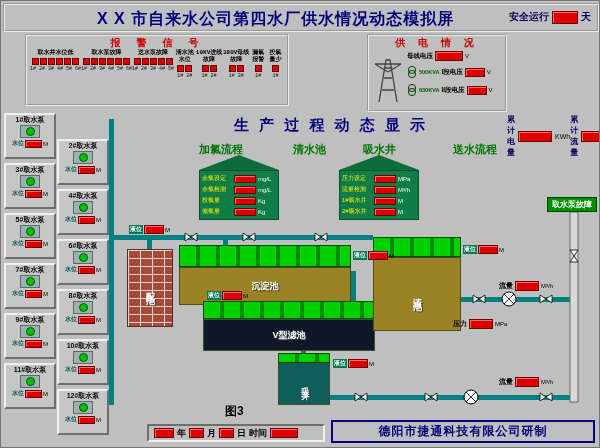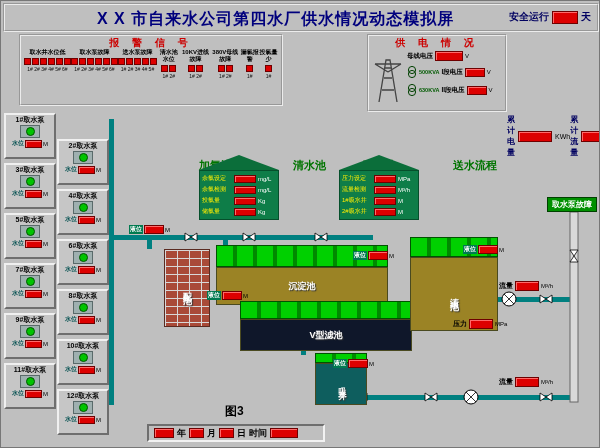--- a/index.html
+++ b/index.html
@@ -14,21 +14,21 @@
   .panel{position:absolute;border:2px groove #ececec;background:#bfbfbf;}
   .sunken{border:2px solid;border-color:#6e6e6e #f2f2f2 #f2f2f2 #6e6e6e;}
 
   
   .titlebar{position:absolute;left:2px;top:2px;width:596px;height:29px;border:2px groove #ececec;}
   .page-title{position:absolute;left:92px;top:4px;font-size:16px;font-weight:bold;color:#00007d;letter-spacing:1px;white-space:nowrap;}
   .safety{position:absolute;right:6px;top:5px;display:flex;align-items:center;gap:3px;font-size:10px;font-weight:bold;color:#000060;}
   .safety .led{width:26px;height:13px;}
 
   
-  .alarm-panel{left:18px;top:33px;width:264px;height:72px;}
+  .alarm-panel{left:24px;top:33px;width:264px;height:72px;font-family:Liberation Mono, monospace;}
   .ptitle{position:absolute;top:0;left:0;width:100%;text-align:center;color:#cc0000;font-weight:bold;font-size:10px;letter-spacing:5px;}
   .alarm-groups{position:absolute;left:3px;right:3px;top:13px;display:flex;justify-content:space-between;align-items:flex-start;}
   .agroup{display:flex;flex-direction:column;align-items:center;}
   .aglabel{font-size:6px;line-height:7px;font-weight:bold;max-width:38px;text-align:center;}
   .agboxes{display:flex;gap:1px;margin-top:2px;}
   .agtags{font-size:5px;margin-top:1px;white-space:nowrap;color:#111;}
 
   
   .power-panel{left:366px;top:33px;width:140px;height:78px;}
   .tower{position:absolute;left:4px;top:16px;}
@@ -41,21 +41,21 @@
   .busled{width:28px;height:10px;}
 
   
   .totals{position:absolute;left:506px;top:113px;display:flex;flex-direction:row;}
   .total-row{display:flex;align-items:center;gap:3px;font-size:8px;font-weight:bold;color:#000060;}
   .tled{width:34px;height:11px;}
   .tunit{font-size:7px;color:#000;font-weight:normal;}
 
   
   .heading{position:absolute;left:170px;top:115px;width:320px;text-align:center;font-size:15px;font-weight:bold;color:#00007d;letter-spacing:3px;white-space:nowrap;}
-  .flow-labels{position:absolute;left:190px;top:157px;width:340px;height:13px;}
+  .flow-labels{position:absolute;left:190px;top:141px;width:340px;height:13px;}
   .flow-labels span{position:absolute;font-size:11px;font-weight:bold;color:#007400;white-space:nowrap;}
   .fl0{left:8px;} .fl1{left:102px;} .fl2{left:172px;} .fl3{left:262px;}
 
   
   .house{position:absolute;width:80px;}
   .roof{width:0;height:0;border-left:40px solid transparent;border-right:40px solid transparent;border-bottom:15px solid #0b6e3a;}
   .hbody{background:#0e7d48;border:1px solid #054f2b;padding:3px 2px;display:flex;flex-direction:column;gap:2px;}
   .hrow{display:flex;align-items:center;gap:2px;}
   .hlabel{font-size:6px;color:#ffee00;white-space:nowrap;width:30px;flex:none;}
   .hled{width:22px;height:8px;}
@@ -67,21 +67,21 @@
   .wcol1{left:3px;top:112px;} .wcol2{left:56px;top:138px;}
   .well{width:52px;height:46px;background:#c6c6c6;border:2px solid;border-color:#f0f0f0 #6e6e6e #6e6e6e #f0f0f0;display:flex;flex-direction:column;align-items:center;padding:1px;}
   .wtitle{font-size:7px;font-weight:bold;line-height:8px;white-space:nowrap;}
   .wpump{width:20px;height:13px;background:#9fb0b0;border:1px solid #5a6a6a;display:flex;align-items:center;justify-content:center;margin:1px 0;}
   .pumpdot{width:9px;height:9px;background:#00c400;border:1px solid #005400;border-radius:50%;}
   .wlevel{display:flex;align-items:center;gap:1px;font-size:6px;}
   .wll{color:#004f4f;font-weight:bold;}
   .wled{width:17px;height:8px;}
 
   
-  .tank{position:absolute;margin-left:37px;}
+  .tank{position:absolute;}
   .tank-top{background:repeating-linear-gradient(90deg,#00d000 0 16px,#008a00 16px 20px);border:1px solid #005200;}
   .tank-front{border:1px solid #4a4a20;display:flex;align-items:center;justify-content:center;}
   .tlabel{color:#fff;font-weight:bold;font-size:9px;text-shadow:1px 1px 1px #333;white-space:nowrap;}
   .vert{writing-mode:vertical-rl;letter-spacing:2px;}
   #tank-peishui{left:126px;top:248px;width:46px;height:78px;
     background-color:#a94a38;
     background-image:linear-gradient(#d8d8d8 1px,transparent 1px),linear-gradient(90deg,#d8d8d8 1px,transparent 1px);
     background-size:100% 8px,12px 100%;
     border:1px solid #5a2a20;display:flex;align-items:center;justify-content:center;}
   #tank-chendian{left:178px;top:244px;width:172px;height:60px;}
@@ -258,20 +258,21 @@
       <span class="led tled"></span>
       <span class="tunit">KWh</span>
     </div>
     <div class="total-row">
       <span>累计流量</span>
       <span class="led tled"></span>
       <span class="tunit">M³</span>
     </div>
   </div>
 
+  <div class="heading">生 产 过 程 动 态 显 示</div>
   <div class="flow-labels">
     <span class="fl0">加氯流程</span>
     <span class="fl1">清水池</span>
     <span class="fl2">吸水井</span>
     <span class="fl3">送水流程</span>
   </div>
 
   <div class="house house1">
     <div class="roof"></div>
     <div class="hbody">
@@ -596,14 +597,15 @@
   <div class="datebar sunken">
     <span class="led dled1"></span>
     <span class="dlabel">年</span>
     <span class="led dled2"></span>
     <span class="dlabel">月</span>
     <span class="led dled2"></span>
     <span class="dlabel">日</span>
     <span class="dlabel dtime">时间</span>
     <span class="led dled3"></span>
   </div>
+  <div class="company">德阳市捷通科技有限公司研制</div>
 
 </div>
 
 </body></html>

